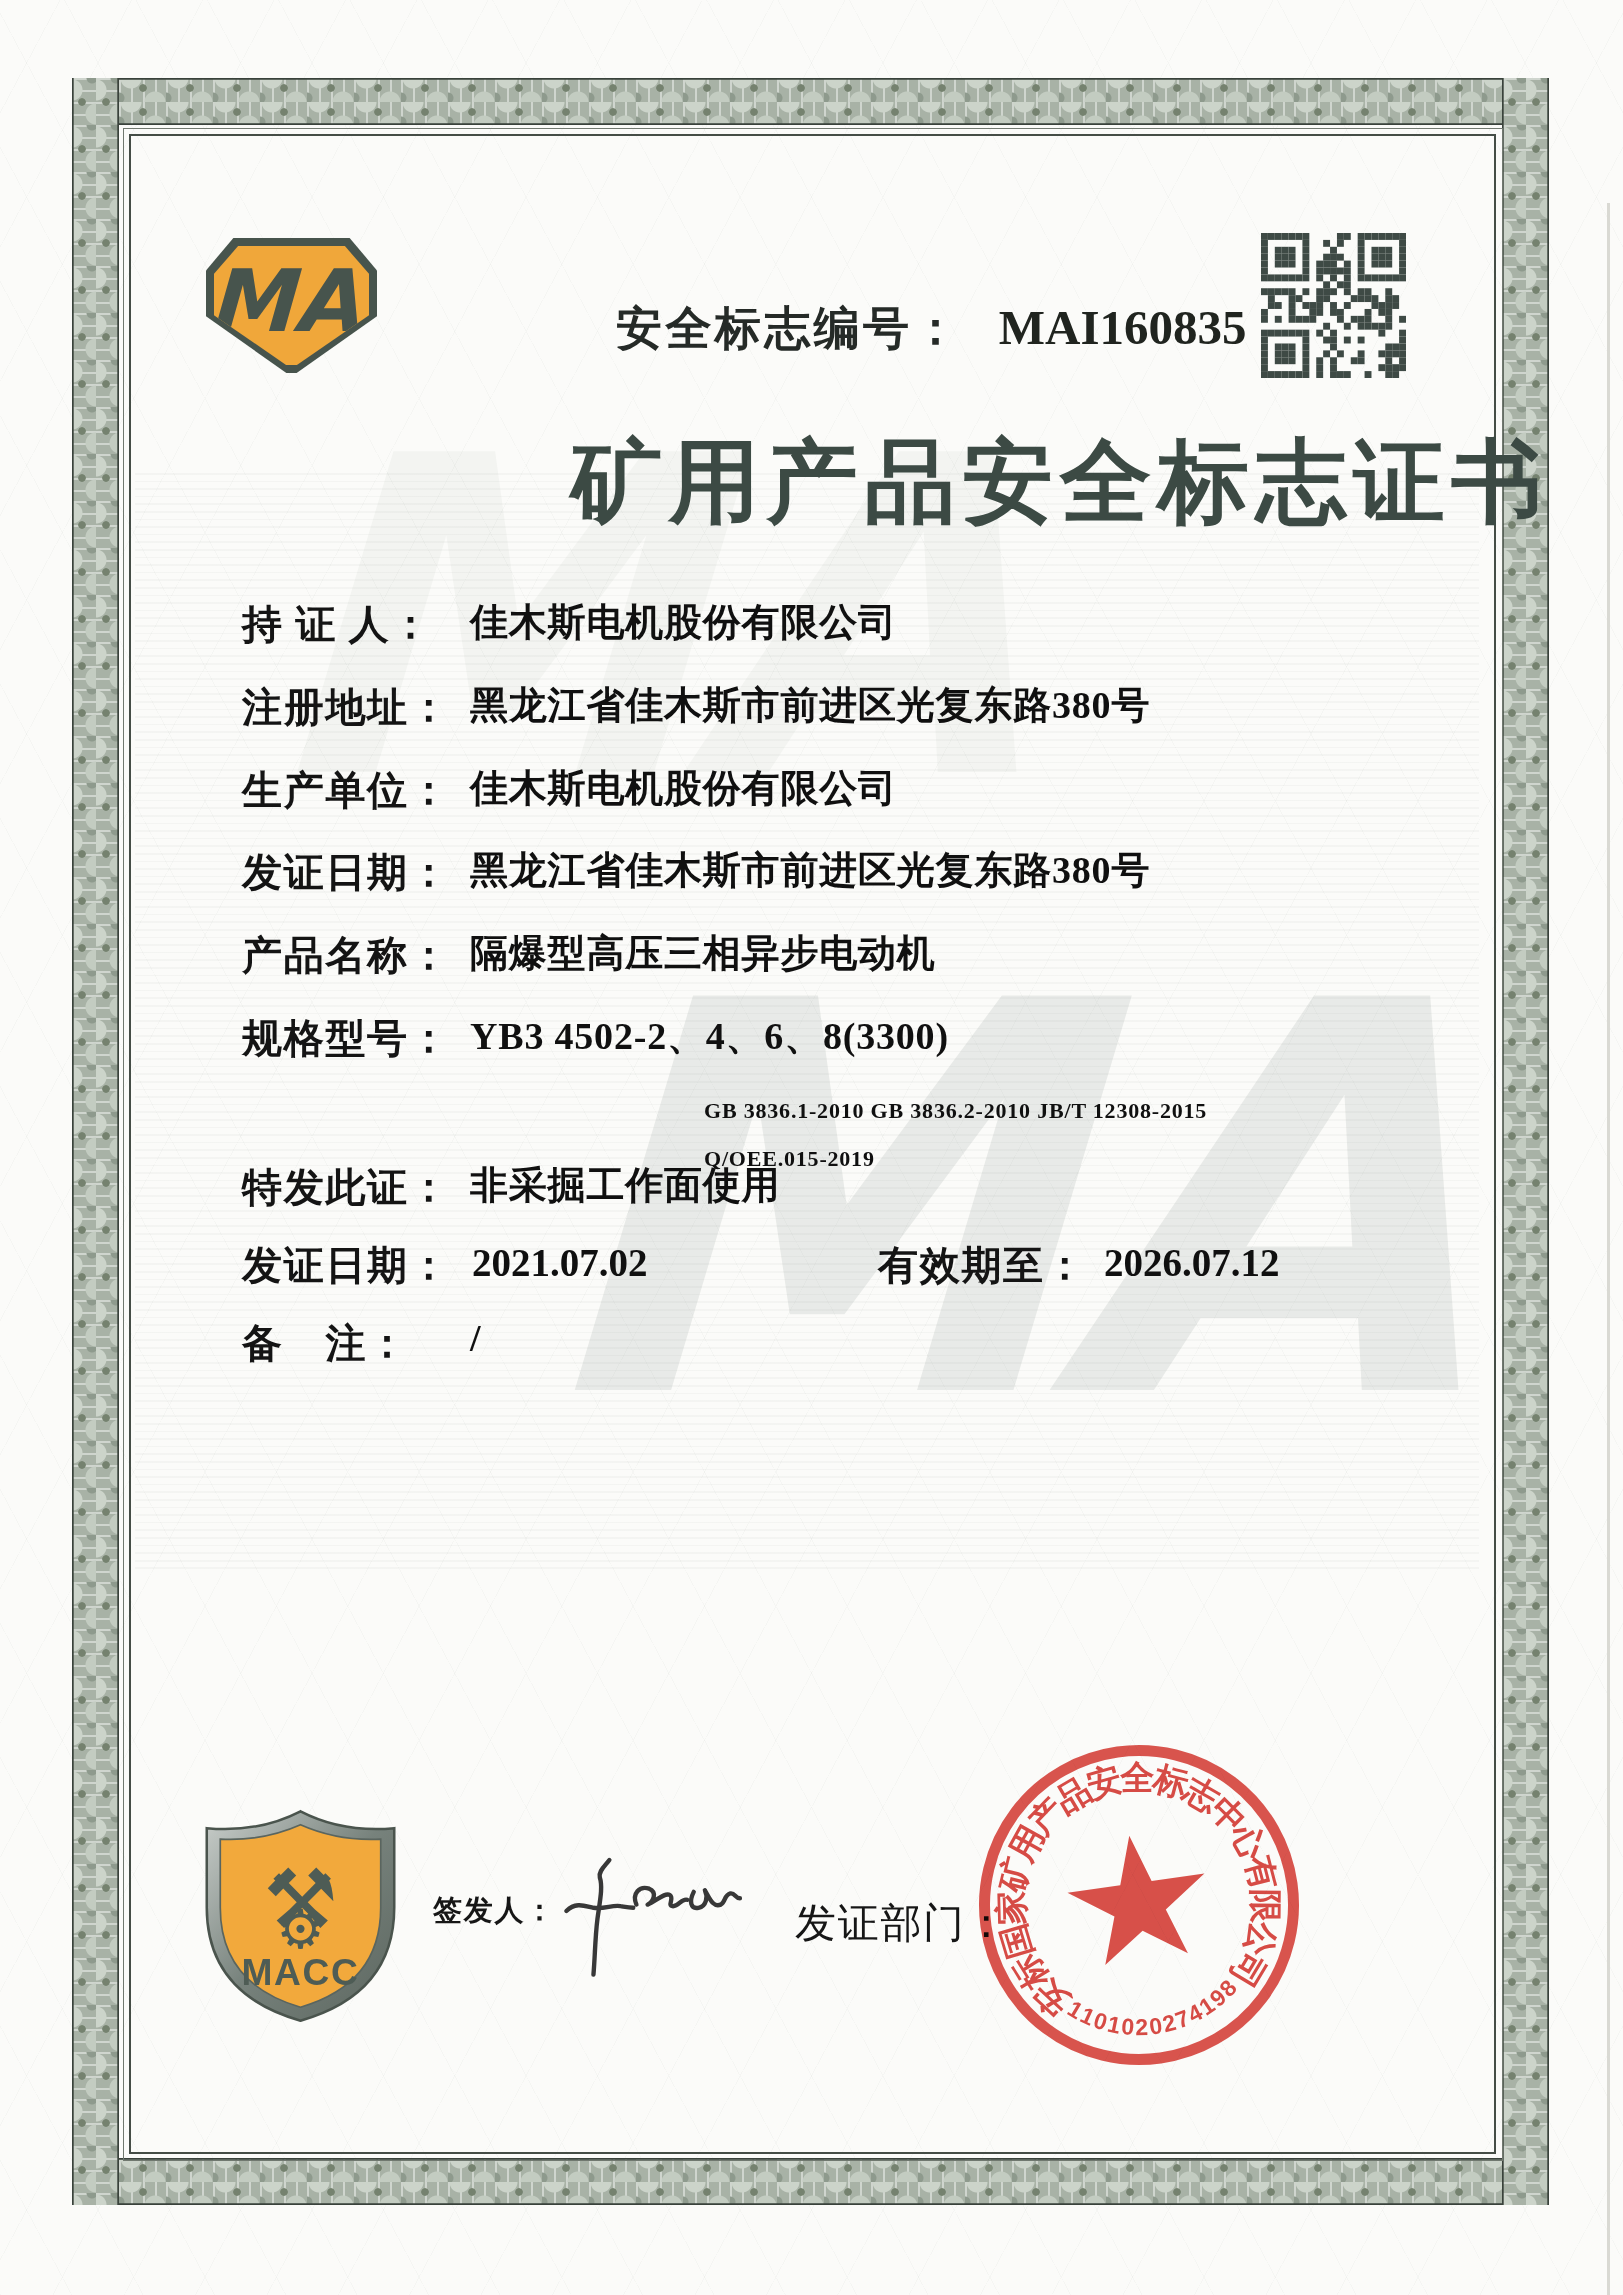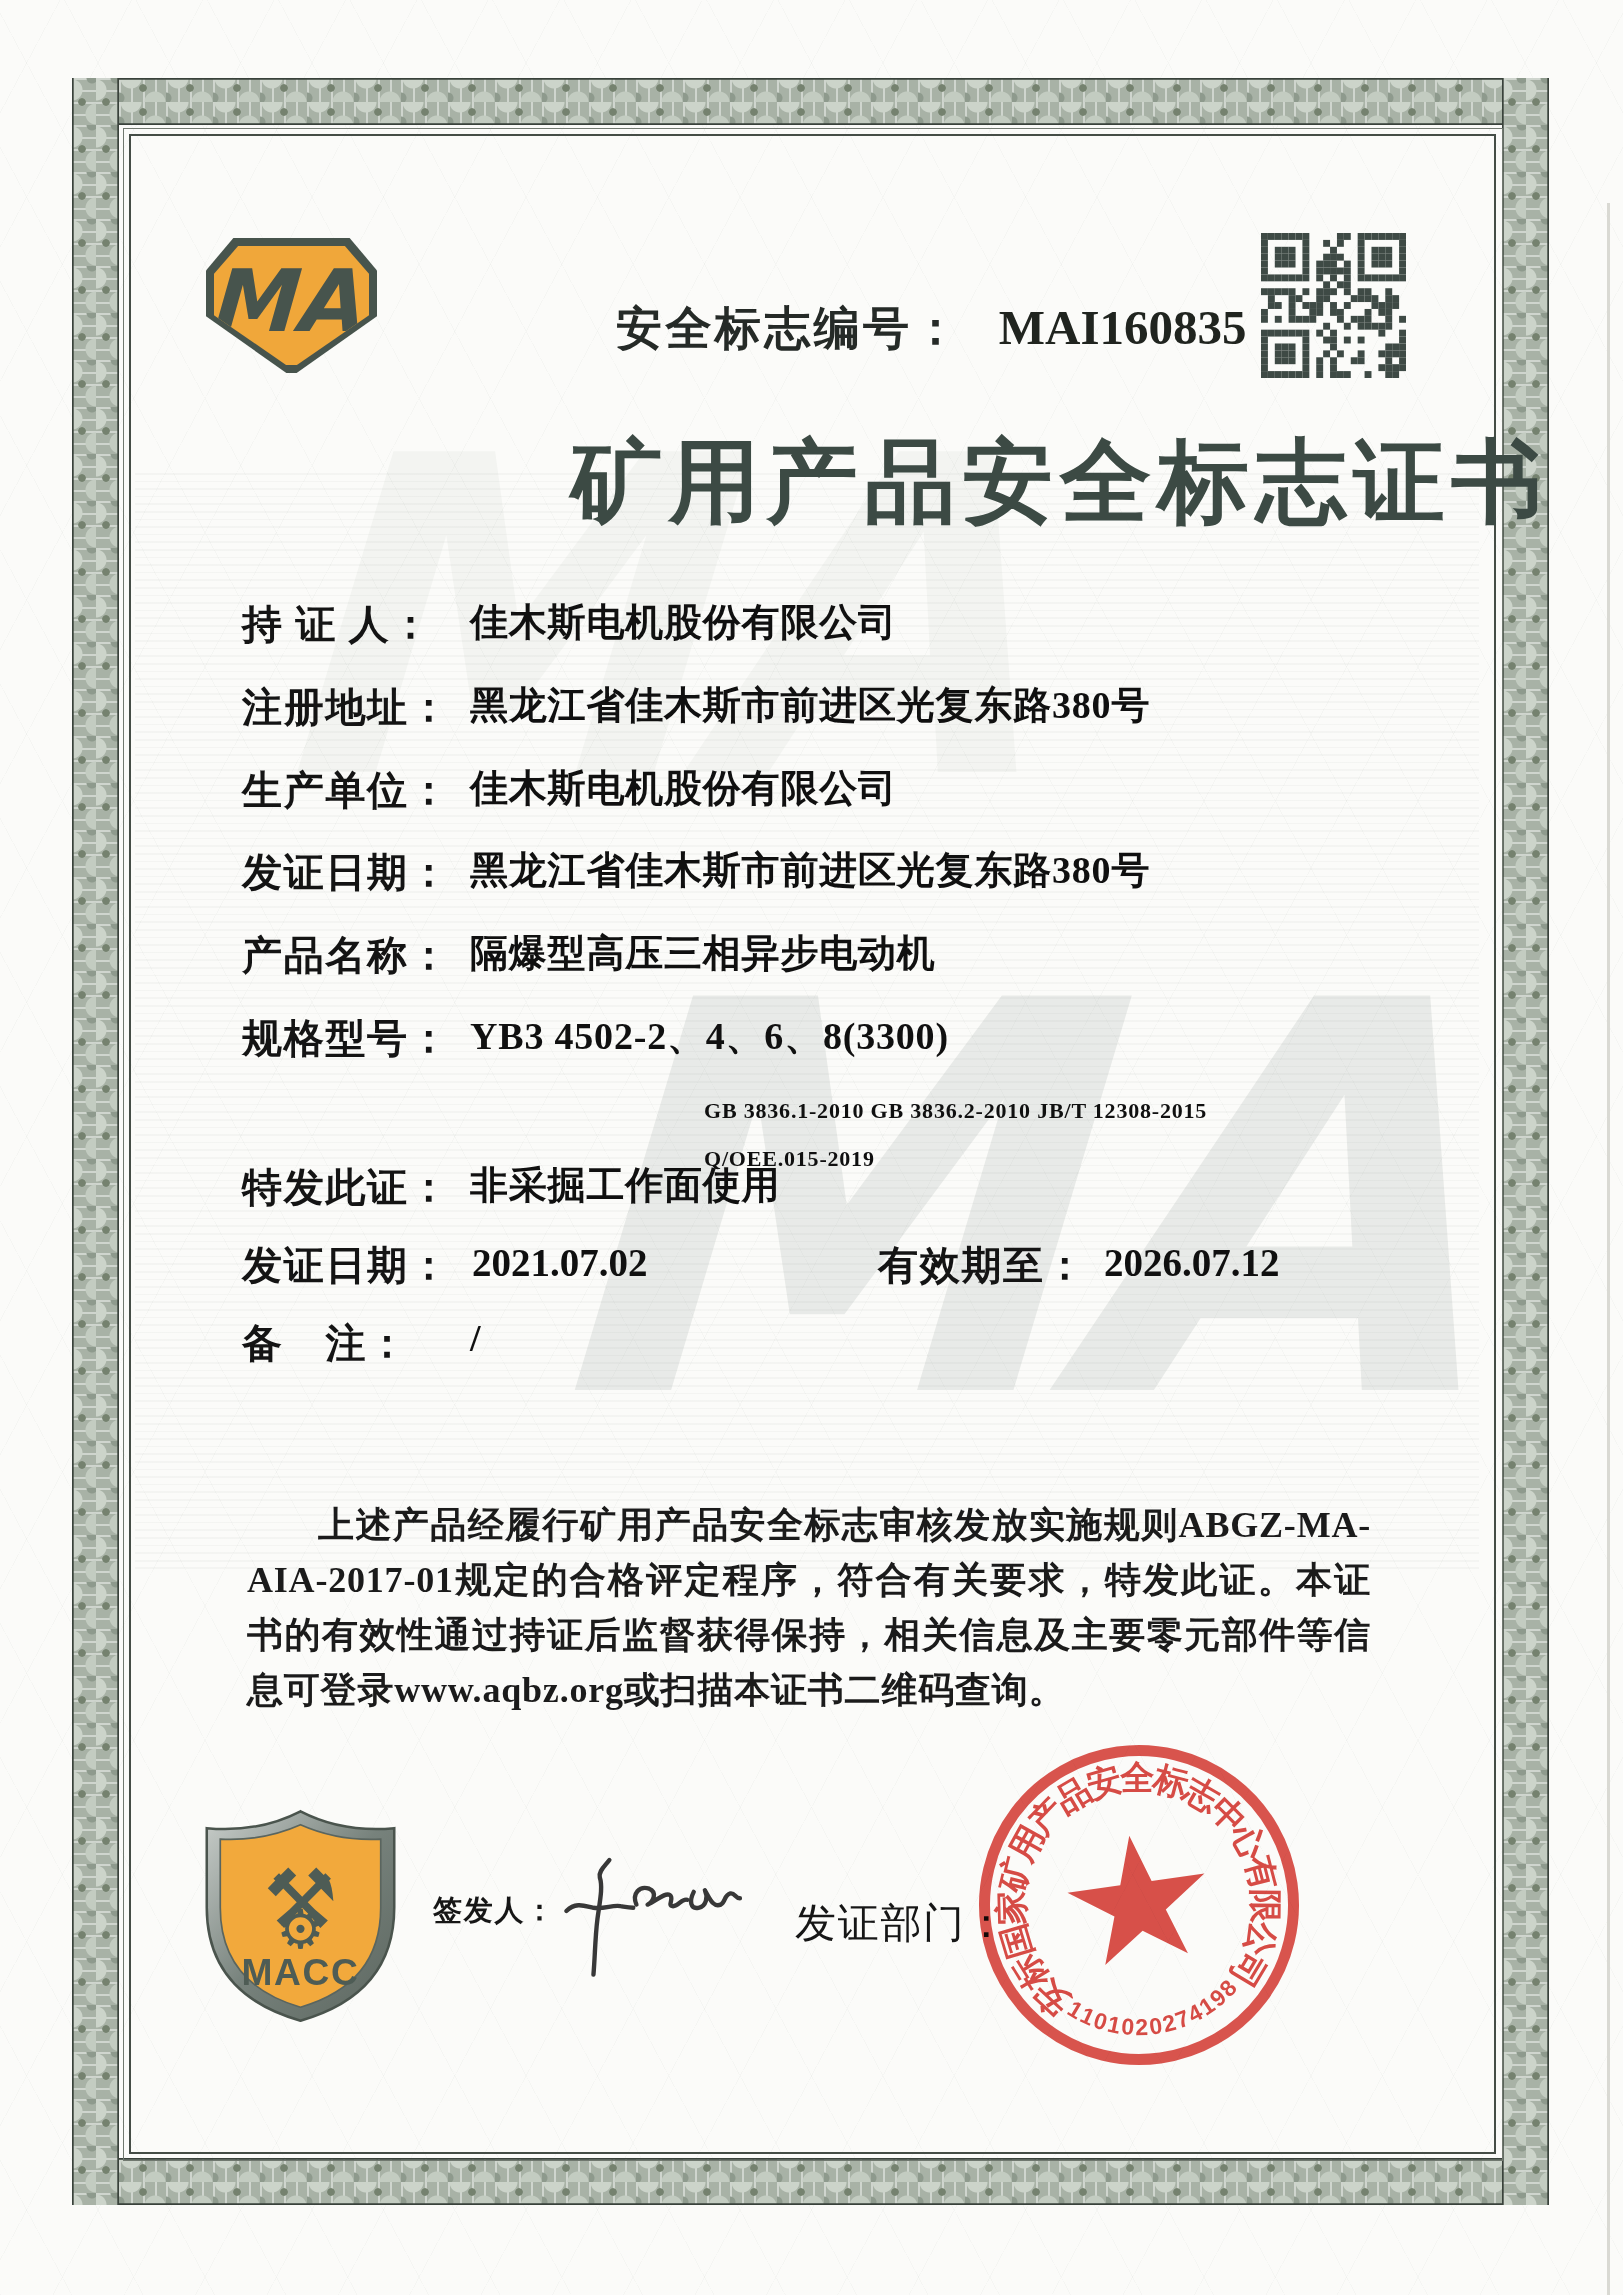--- a/index.html
+++ b/index.html
@@ -400,21 +400,20 @@
     <span class="val" id="issue-value">2021.07.02</span>
     <span class="lbl" id="valid-label">有效期至：</span>
     <span class="val" id="valid-value">2026.07.12</span>
   </div>
 
   <div class="row" id="remark-row">
     <span class="lbl">备　注：</span>
     <span class="val">/</span>
   </div>
 
-  <p class="statement">上述产品经履行矿用产品安全标志审核发放实施规则ABGZ-MA-AIA-2017-01规定的合格评定程序，符合有关要求，特发此证。本证书的有效性通过持证后监督获得保持，相关信息及主要零元部件等信息可登录www.aqbz.org或扫描本证书二维码查询。</p>
 
   <svg id="macc-shield" width="201" height="220" viewBox="0 0 238 260">
     <defs>
       <linearGradient id="shieldGray" x1="0" y1="0" x2="1" y2="1">
         <stop offset="0" stop-color="#c9cecb"></stop>
           <stop offset="0.5" stop-color="#77827c"></stop>
           <stop offset="1" stop-color="#5c665f"></stop>
       </linearGradient>
     </defs>
     <path d="M119,6 C150,22 186,30 230,26 L230,120 C230,198 182,236 119,254 C56,236 8,198 8,120 L8,26 C52,30 88,22 119,6 Z" fill="url(#shieldGray)" stroke="#4a544d" stroke-width="3"></path>

